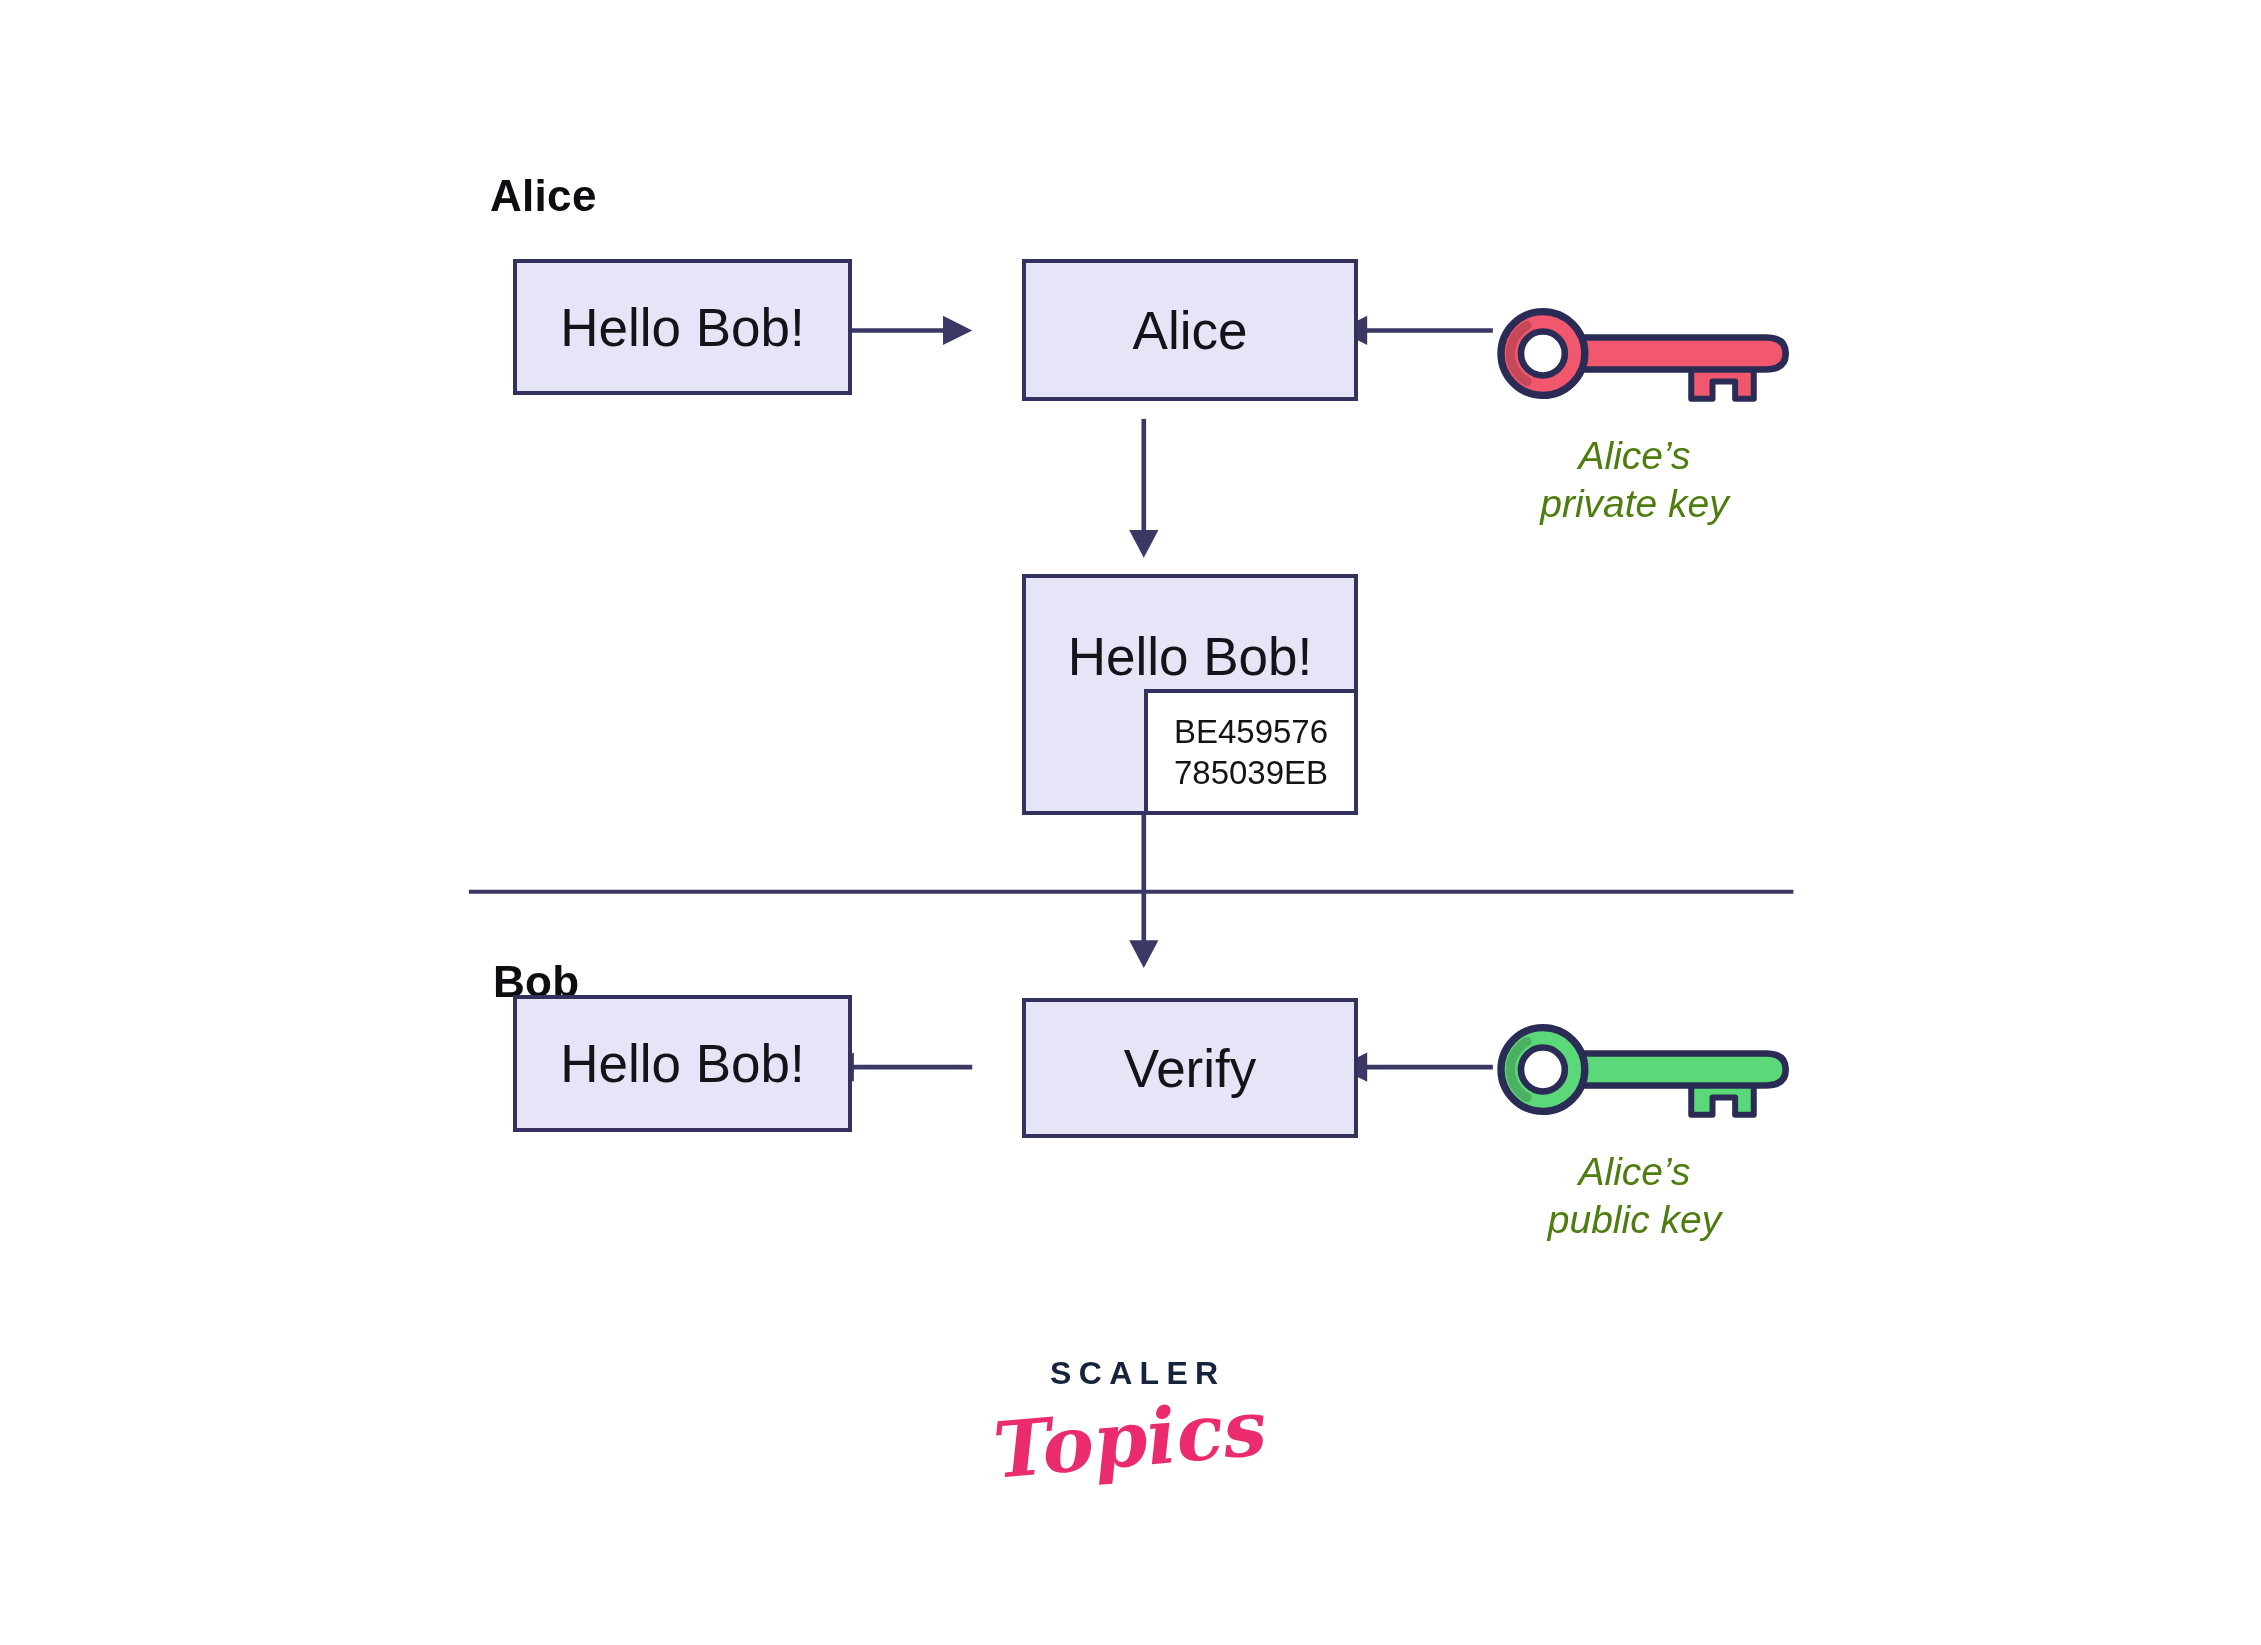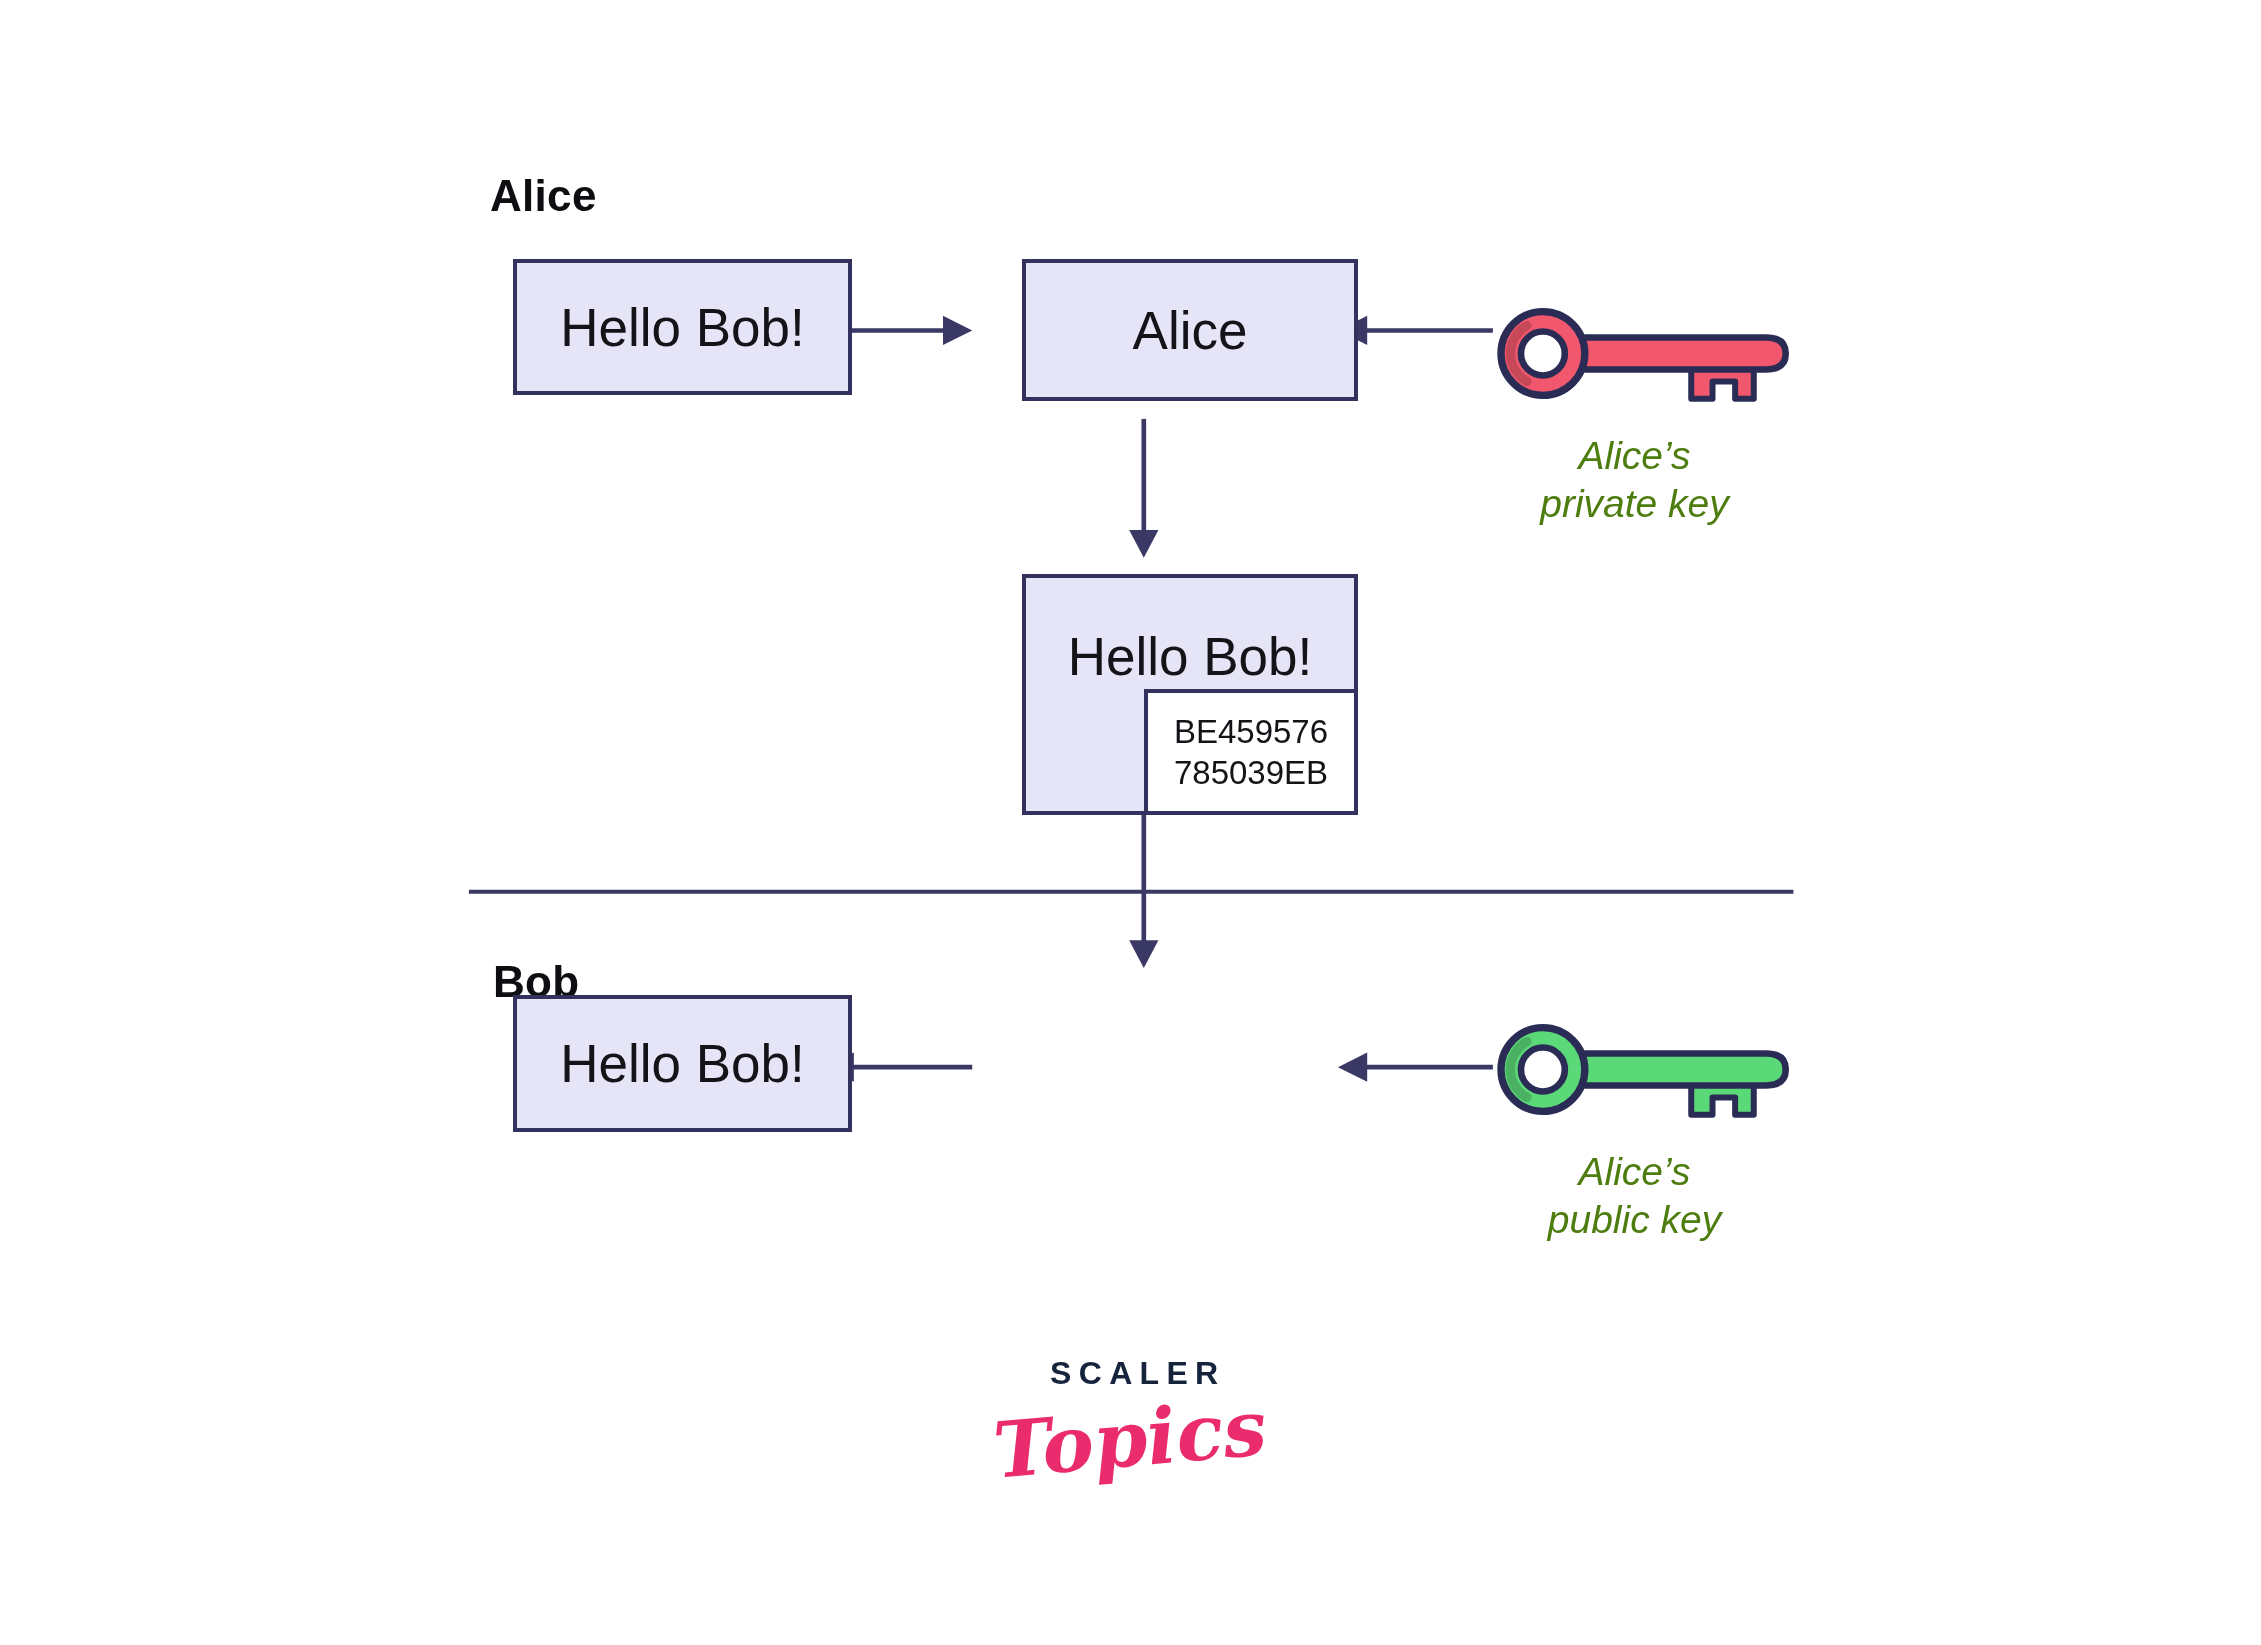--- a/index.html
+++ b/index.html
@@ -110,20 +110,23 @@
     <div class="sig-box">
       <div>BE459576</div>
       <div>785039EB</div>
     </div>
   </div>
 
   <div class="node" style="left:469px; top:995px; width:339px; height:137px;">
     <span>Hello Bob!</span>
   </div>
 
+  <div class="node" style="left:978px; top:998px; width:336px; height:140px;">
+    <span>Verify</span>
+  </div>
 
   <svg class="key-icon" style="left:1493px; top:983px;" width="306" height="173" viewBox="0 0 460 260">
     <path d="M298 140 H392 V198 H364 V172 H330 V198 H298 Z" style="fill:var(--public-key-fill); stroke:var(--key-outline); stroke-width:9; stroke-linejoin:round;"></path>
     <path d="M120 106 H410 Q440 106 440 130 Q440 154 410 154 H120 Z" style="fill:var(--public-key-fill); stroke:var(--key-outline); stroke-width:10; stroke-linejoin:round;"></path>
     <circle cx="75" cy="130" r="63" style="fill:var(--public-key-fill); stroke:var(--key-outline); stroke-width:11;"></circle>
     <path d="M51 88 A48 48 0 0 0 51 172" fill="none" style="stroke:rgba(0,0,0,0.18); stroke-width:14; stroke-linecap:round;"></path>
     <circle cx="75" cy="130" r="33" style="fill:#ffffff; stroke:var(--key-outline); stroke-width:10;"></circle>
   </svg>
   <div class="key-caption" style="left:1488px; top:1148px;">
     <div>Alice’s</div>

